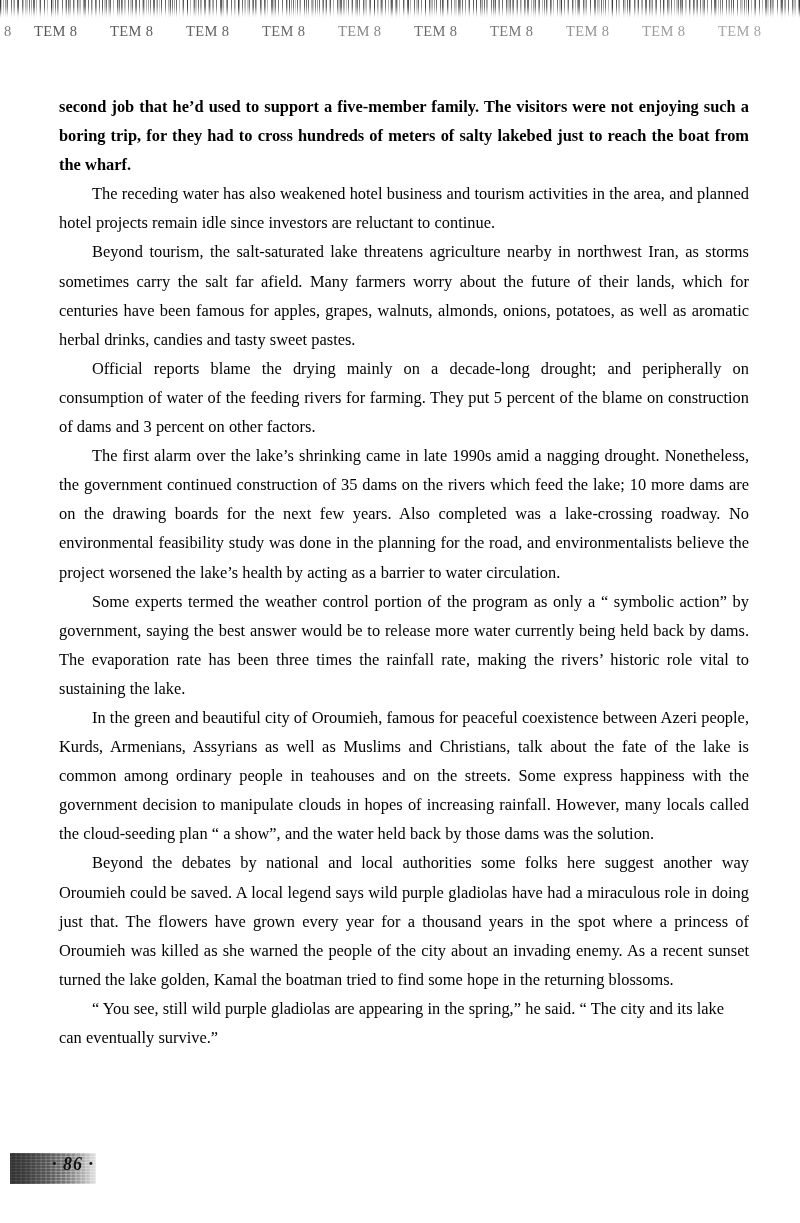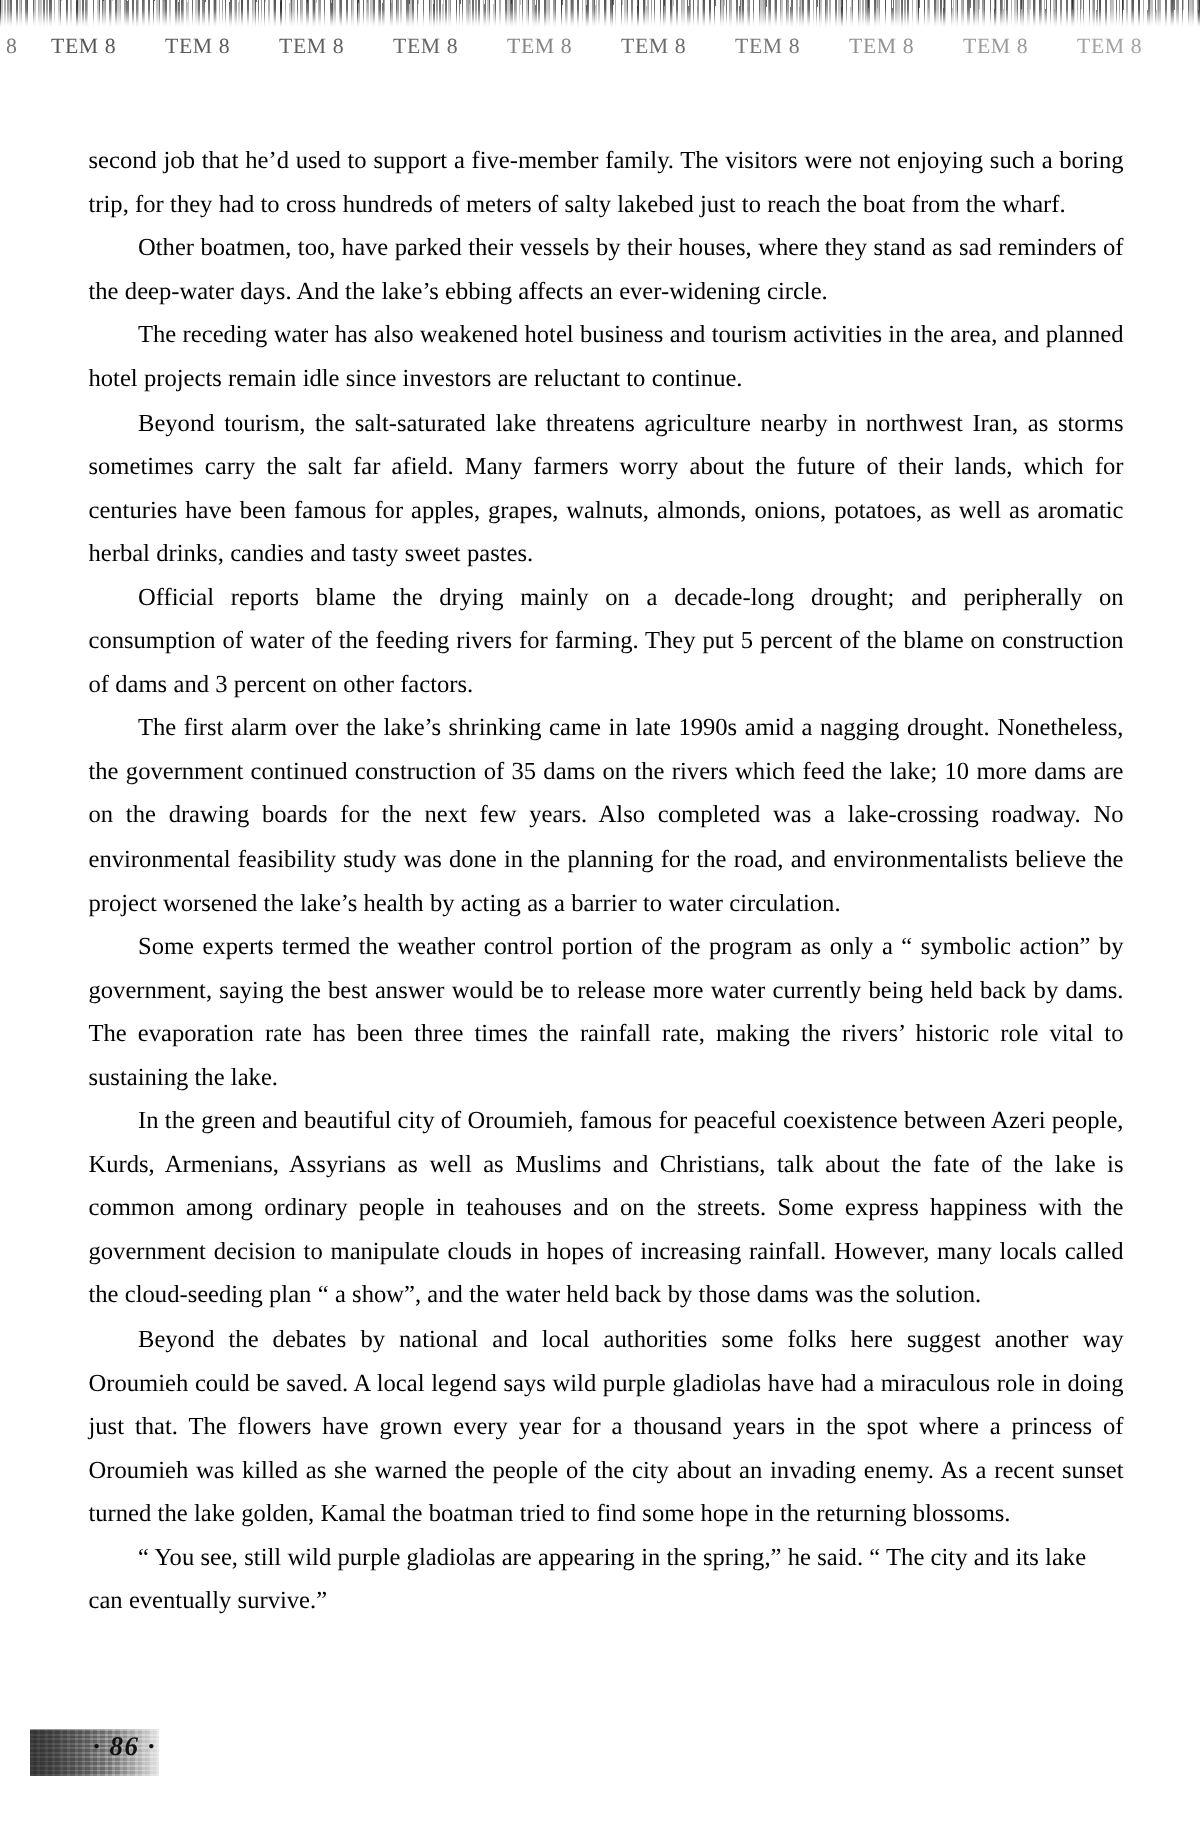--- a/index.html
+++ b/index.html
@@ -119,29 +119,30 @@
     margin: 0;
     font-size: 16.4px;
     line-height: 29.1px;
     text-align: justify;
     text-justify: inter-word;
     text-indent: 33px;
     word-spacing: 0.1px;
   }
   .text-column p.no-indent {
     text-indent: 0;
+    font-weight: bold;
   }
   .text-column p:last-child {
     text-align: left;
   }
 
   
   .footer {
     position: absolute;
-    left: 10px;
+    left: 0;
     top: 1148px;
     width: 260px;
     height: 42px;
   }
   .footer .smudge {
     position: absolute;
     left: 10px;
     top: 5px;
     width: 86px;
     height: 31px;
@@ -200,21 +201,20 @@
     <span class="hdr-item rep">TEM 8</span>
     <span class="hdr-item rep">TEM 8</span>
     <span class="hdr-item rep">TEM 8</span>
     <span class="hdr-item rep">TEM 8</span>
     <span class="hdr-item rep">TEM 8</span>
     <span class="hdr-item rep">TEM 8</span>
   </div>
 
   <div class="text-column">
     <p class="no-indent">second job that he’d used to support a five-member family. The visitors were not enjoying such a boring trip, for they had to cross hundreds of meters of salty lakebed just to reach the boat from the wharf.</p>
-    <p>Other boatmen, too, have parked their vessels by their houses, where they stand as sad reminders of the deep-water days. And the lake’s ebbing affects an ever-widening circle.</p>
     <p>The receding water has also weakened hotel business and tourism activities in the area, and planned hotel projects remain idle since investors are reluctant to continue.</p>
     <p>Beyond tourism, the salt-saturated lake threatens agriculture nearby in northwest Iran, as storms sometimes carry the salt far afield. Many farmers worry about the future of their lands, which for centuries have been famous for apples, grapes, walnuts, almonds, onions, potatoes, as well as aromatic herbal drinks, candies and tasty sweet pastes.</p>
     <p>Official reports blame the drying mainly on a decade-long drought; and peripherally on consumption of water of the feeding rivers for farming. They put 5 percent of the blame on construction of dams and 3 percent on other factors.</p>
     <p>The first alarm over the lake’s shrinking came in late 1990s amid a nagging drought. Nonetheless, the government continued construction of 35 dams on the rivers which feed the lake; 10 more dams are on the drawing boards for the next few years. Also completed was a lake-crossing roadway. No environmental feasibility study was done in the planning for the road, and environmentalists believe the project worsened the lake’s health by acting as a barrier to water circulation.</p>
     <p>Some experts termed the weather control portion of the program as only a “ symbolic action” by government, saying the best answer would be to release more water currently being held back by dams. The evaporation rate has been three times the rainfall rate, making the rivers’ historic role vital to sustaining the lake.</p>
     <p>In the green and beautiful city of Oroumieh, famous for peaceful coexistence between Azeri people, Kurds, Armenians, Assyrians as well as Muslims and Christians, talk about the fate of the lake is common among ordinary people in teahouses and on the streets. Some express happiness with the government decision to manipulate clouds in hopes of increasing rainfall. However, many locals called the cloud-seeding plan “ a show”, and the water held back by those dams was the solution.</p>
     <p>Beyond the debates by national and local authorities some folks here suggest another way Oroumieh could be saved. A local legend says wild purple gladiolas have had a miraculous role in doing just that. The flowers have grown every year for a thousand years in the spot where a princess of Oroumieh was killed as she warned the people of the city about an invading enemy. As a recent sunset turned the lake golden, Kamal the boatman tried to find some hope in the returning blossoms.</p>
     <p>“ You see, still wild purple gladiolas are appearing in the spring,” he said. “ The city and its lake can eventually survive.”</p>
   </div>
 

